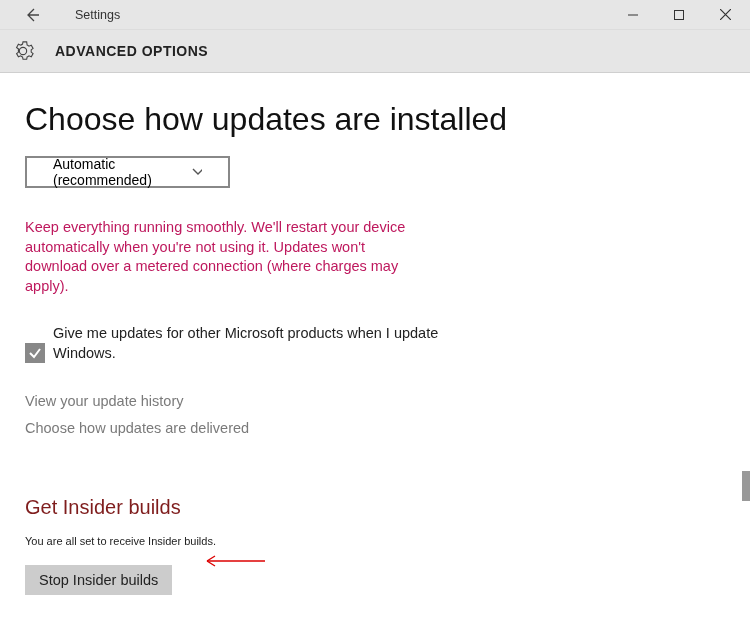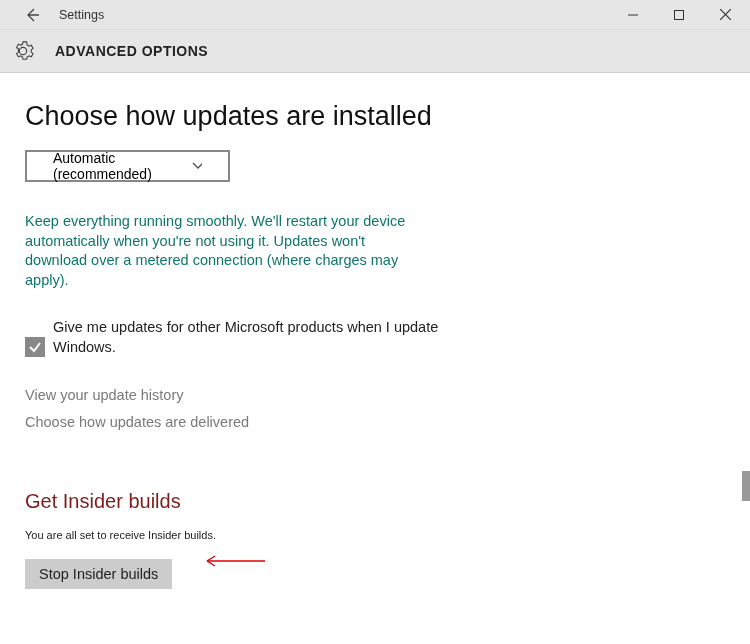--- a/index.html
+++ b/index.html
@@ -11,20 +11,21 @@
       overflow: hidden;
       color: #000;
     }
     .titlebar {
       height: 30px;
       background: #e6e6e6;
       display: flex;
       align-items: center;
       padding: 0 2px 0 18px;
       border-bottom: 1px solid #dcdcdc;
+      gap: 16px;
     }
     .titlebar .back {
       width: 28px;
       height: 28px;
       display: flex;
       align-items: center;
       justify-content: center;
       cursor: pointer;
     }
     .titlebar .title {
@@ -60,40 +61,40 @@
       letter-spacing: 0.5px;
       margin-left: 21px;
       color: #222;
     }
     .content {
       padding: 28px 0 0 25px;
       position: relative;
       height: calc(100% - 73px);
     }
     h1 {
-      font-size: 27px;
+      font-size: 32px;
       font-weight: 400;
       color: #111;
       margin-bottom: 18px;
     }
     .dropdown {
       border: 2px solid #888;
       height: 32px;
       width: 205px;
       display: flex;
       align-items: center;
       padding: 0 26px;
       cursor: pointer;
       margin-bottom: 30px;
       font-size: 14px;
       justify-content: space-between;
     }
     .desc {
       font-size: 14.5px;
-      color: #0f766e;
+      color: #be185d;
       max-width: 395px;
       line-height: 1.35;
       margin-bottom: 28px;
     }
     .checkbox-row {
       display: flex;
       align-items: flex-end;
       margin-bottom: 24px;
       max-width: 420px;
     }

